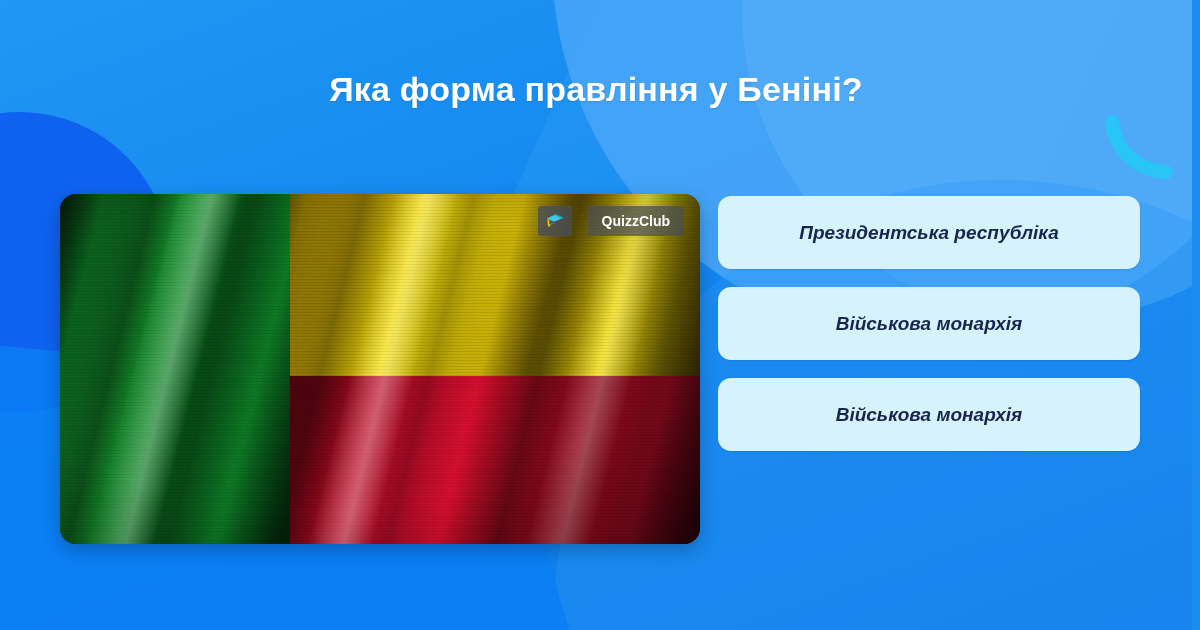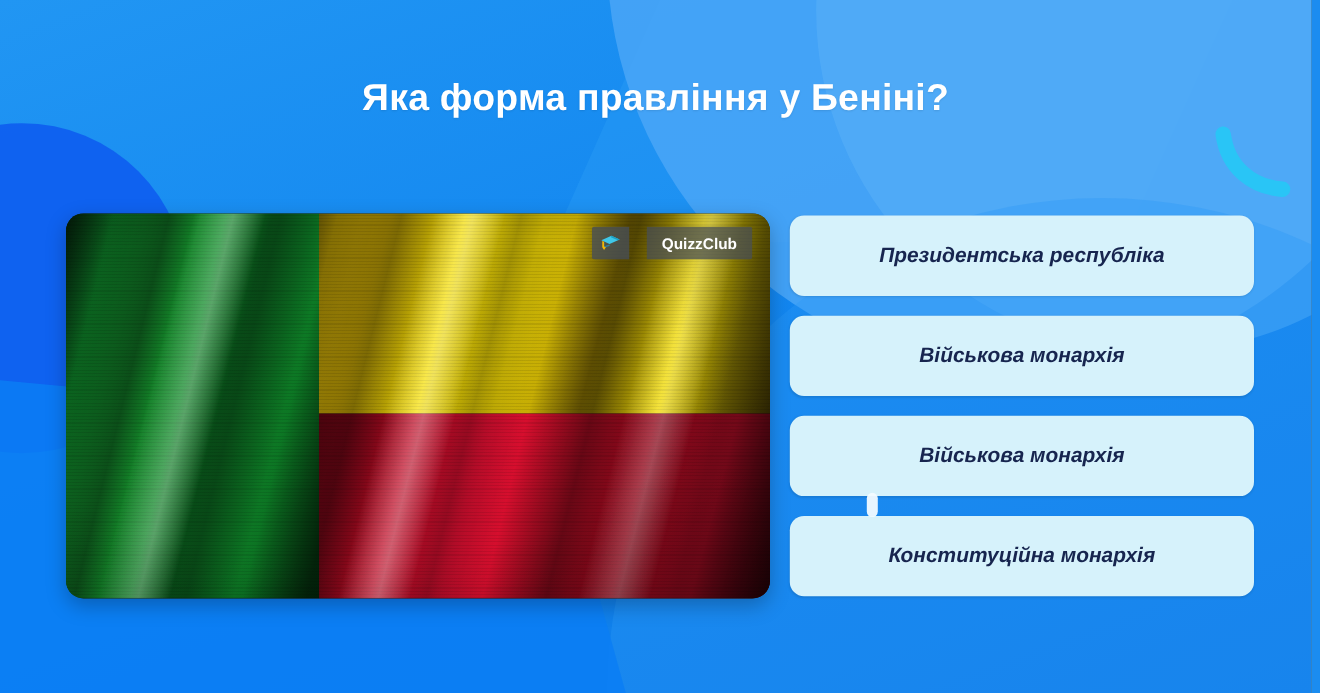--- a/index.html
+++ b/index.html
@@ -212,19 +212,15 @@
   <div class="answers">
     <div class="answer">
       <span>Президентська республіка</span>
     </div>
     <div class="answer">
       <span>Військова монархія</span>
     </div>
     <div class="answer">
       <span>Військова монархія</span>
     </div>
-    <div class="answer">
-      <div class="scroll-nub"></div>
-      <span>Конституційна монархія</span>
-    </div>
   </div>
 
 </div>
 
 </body></html>

